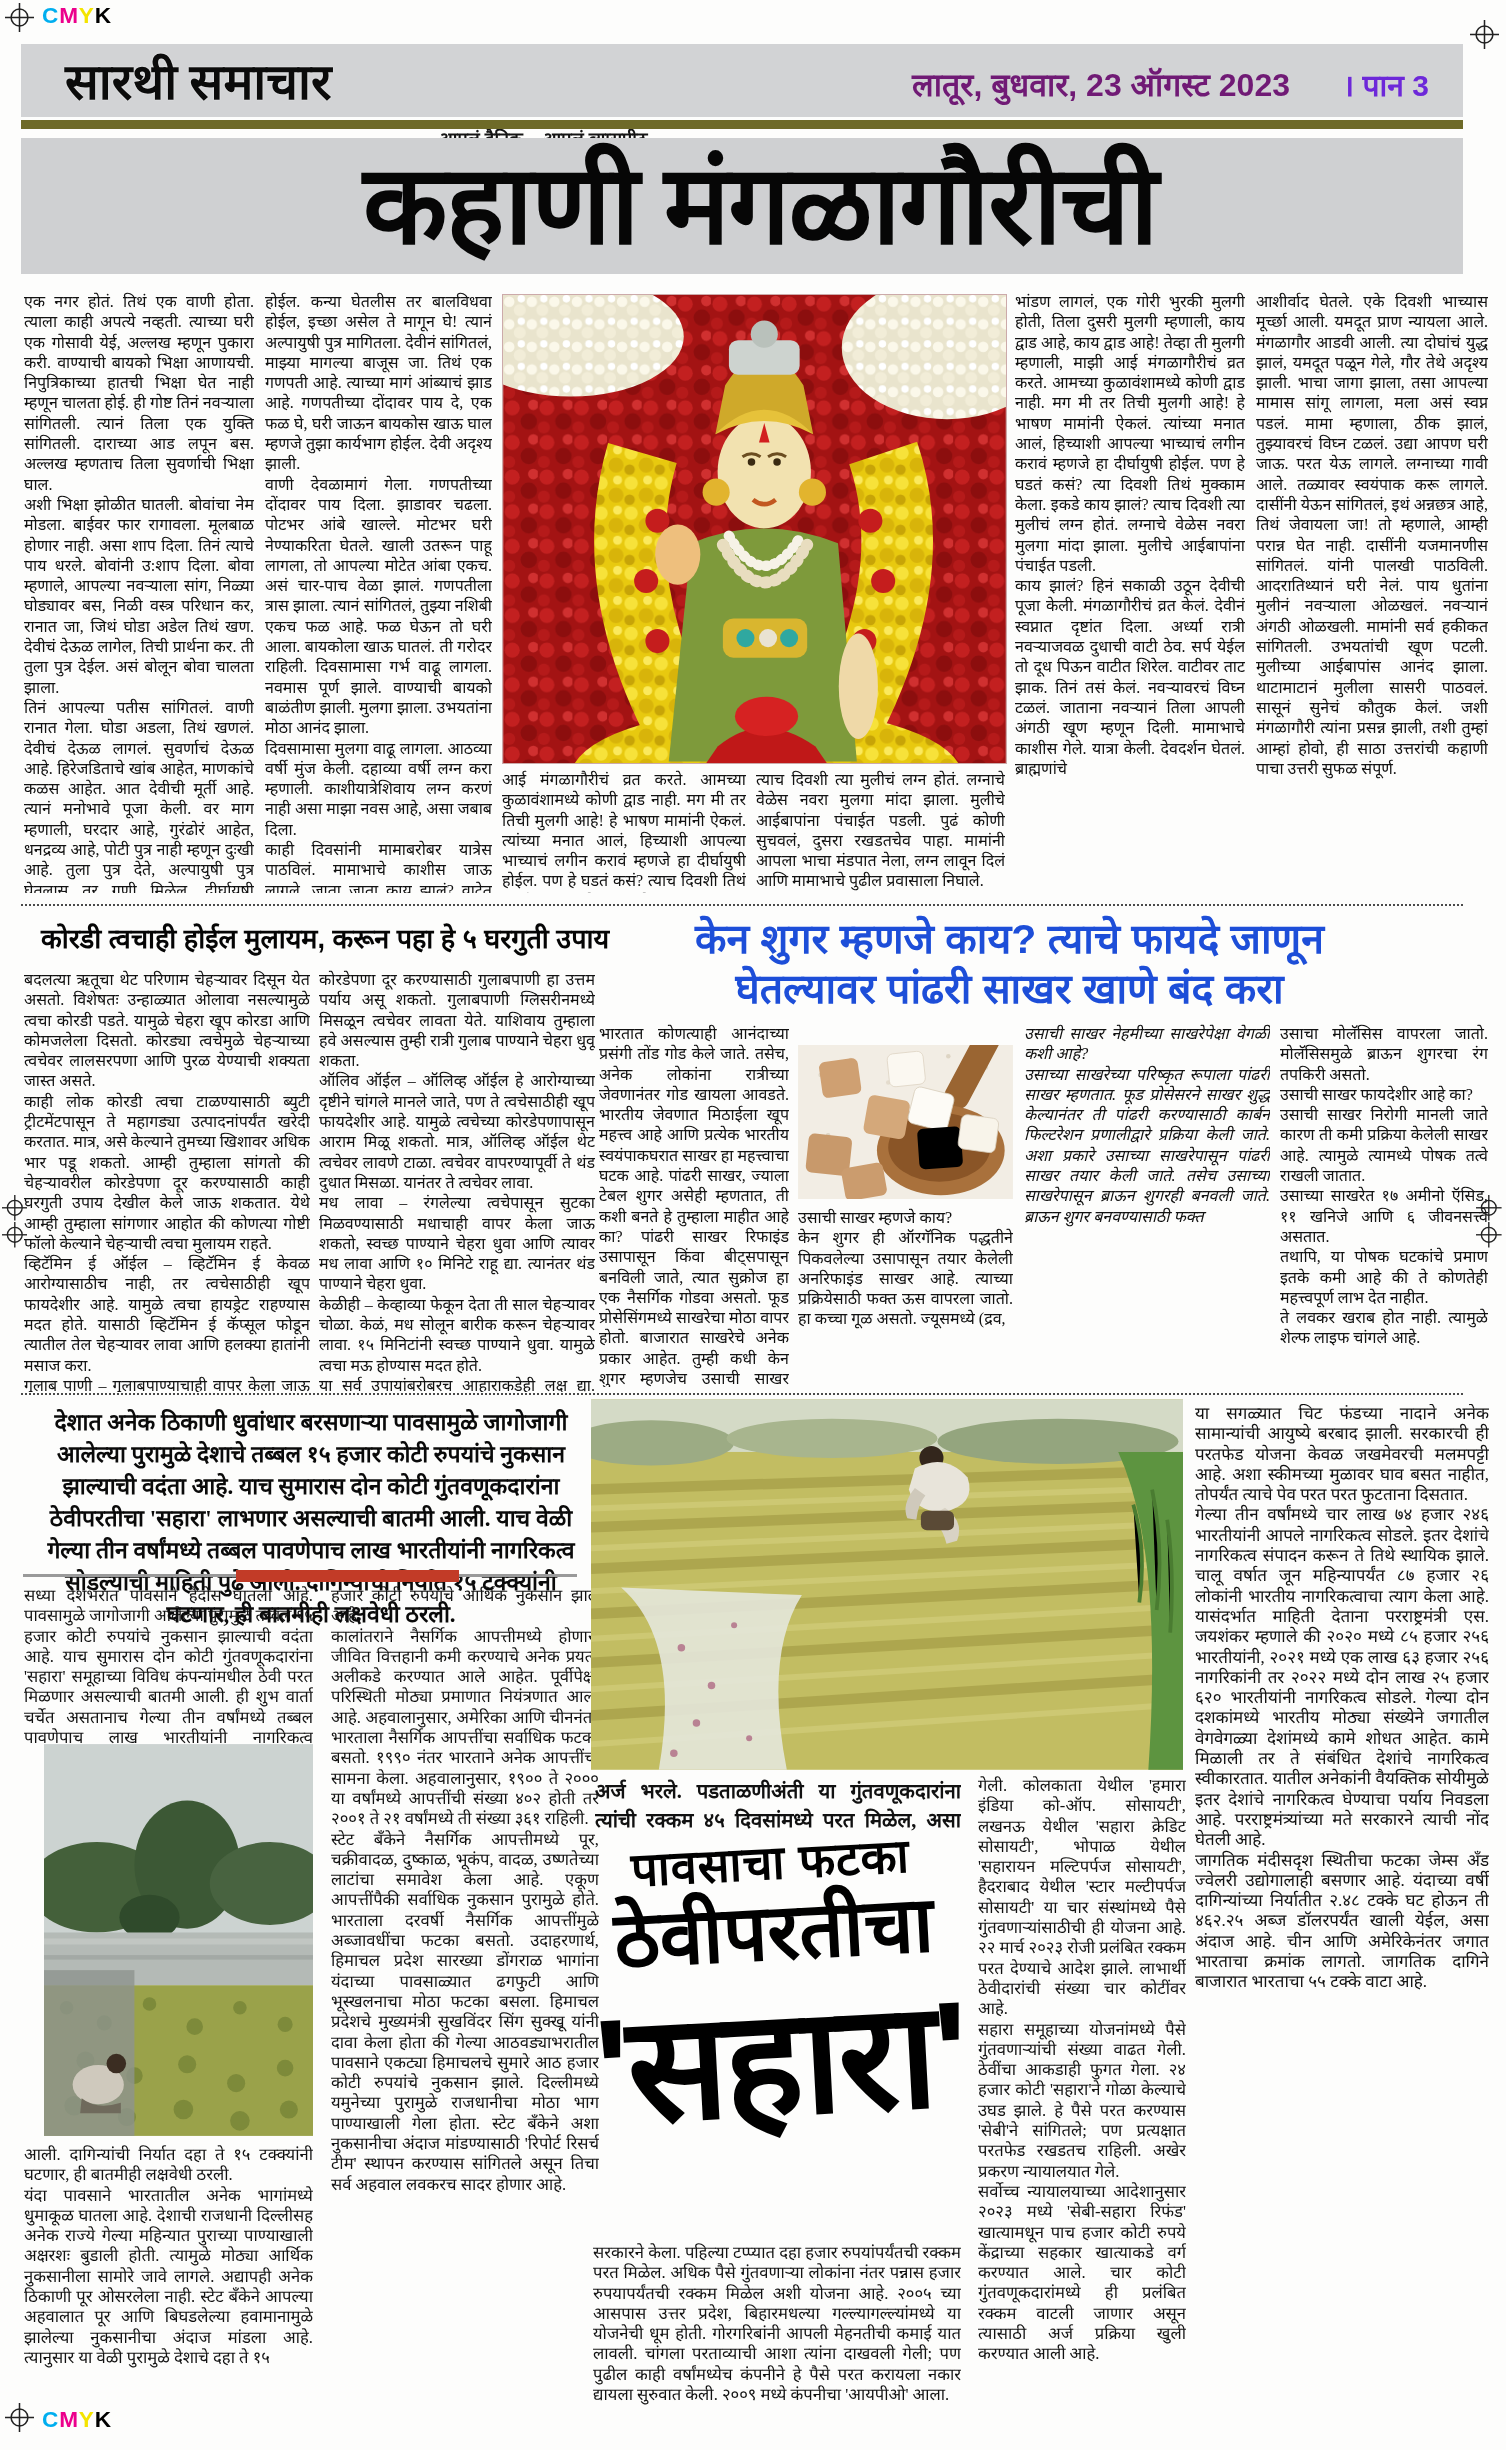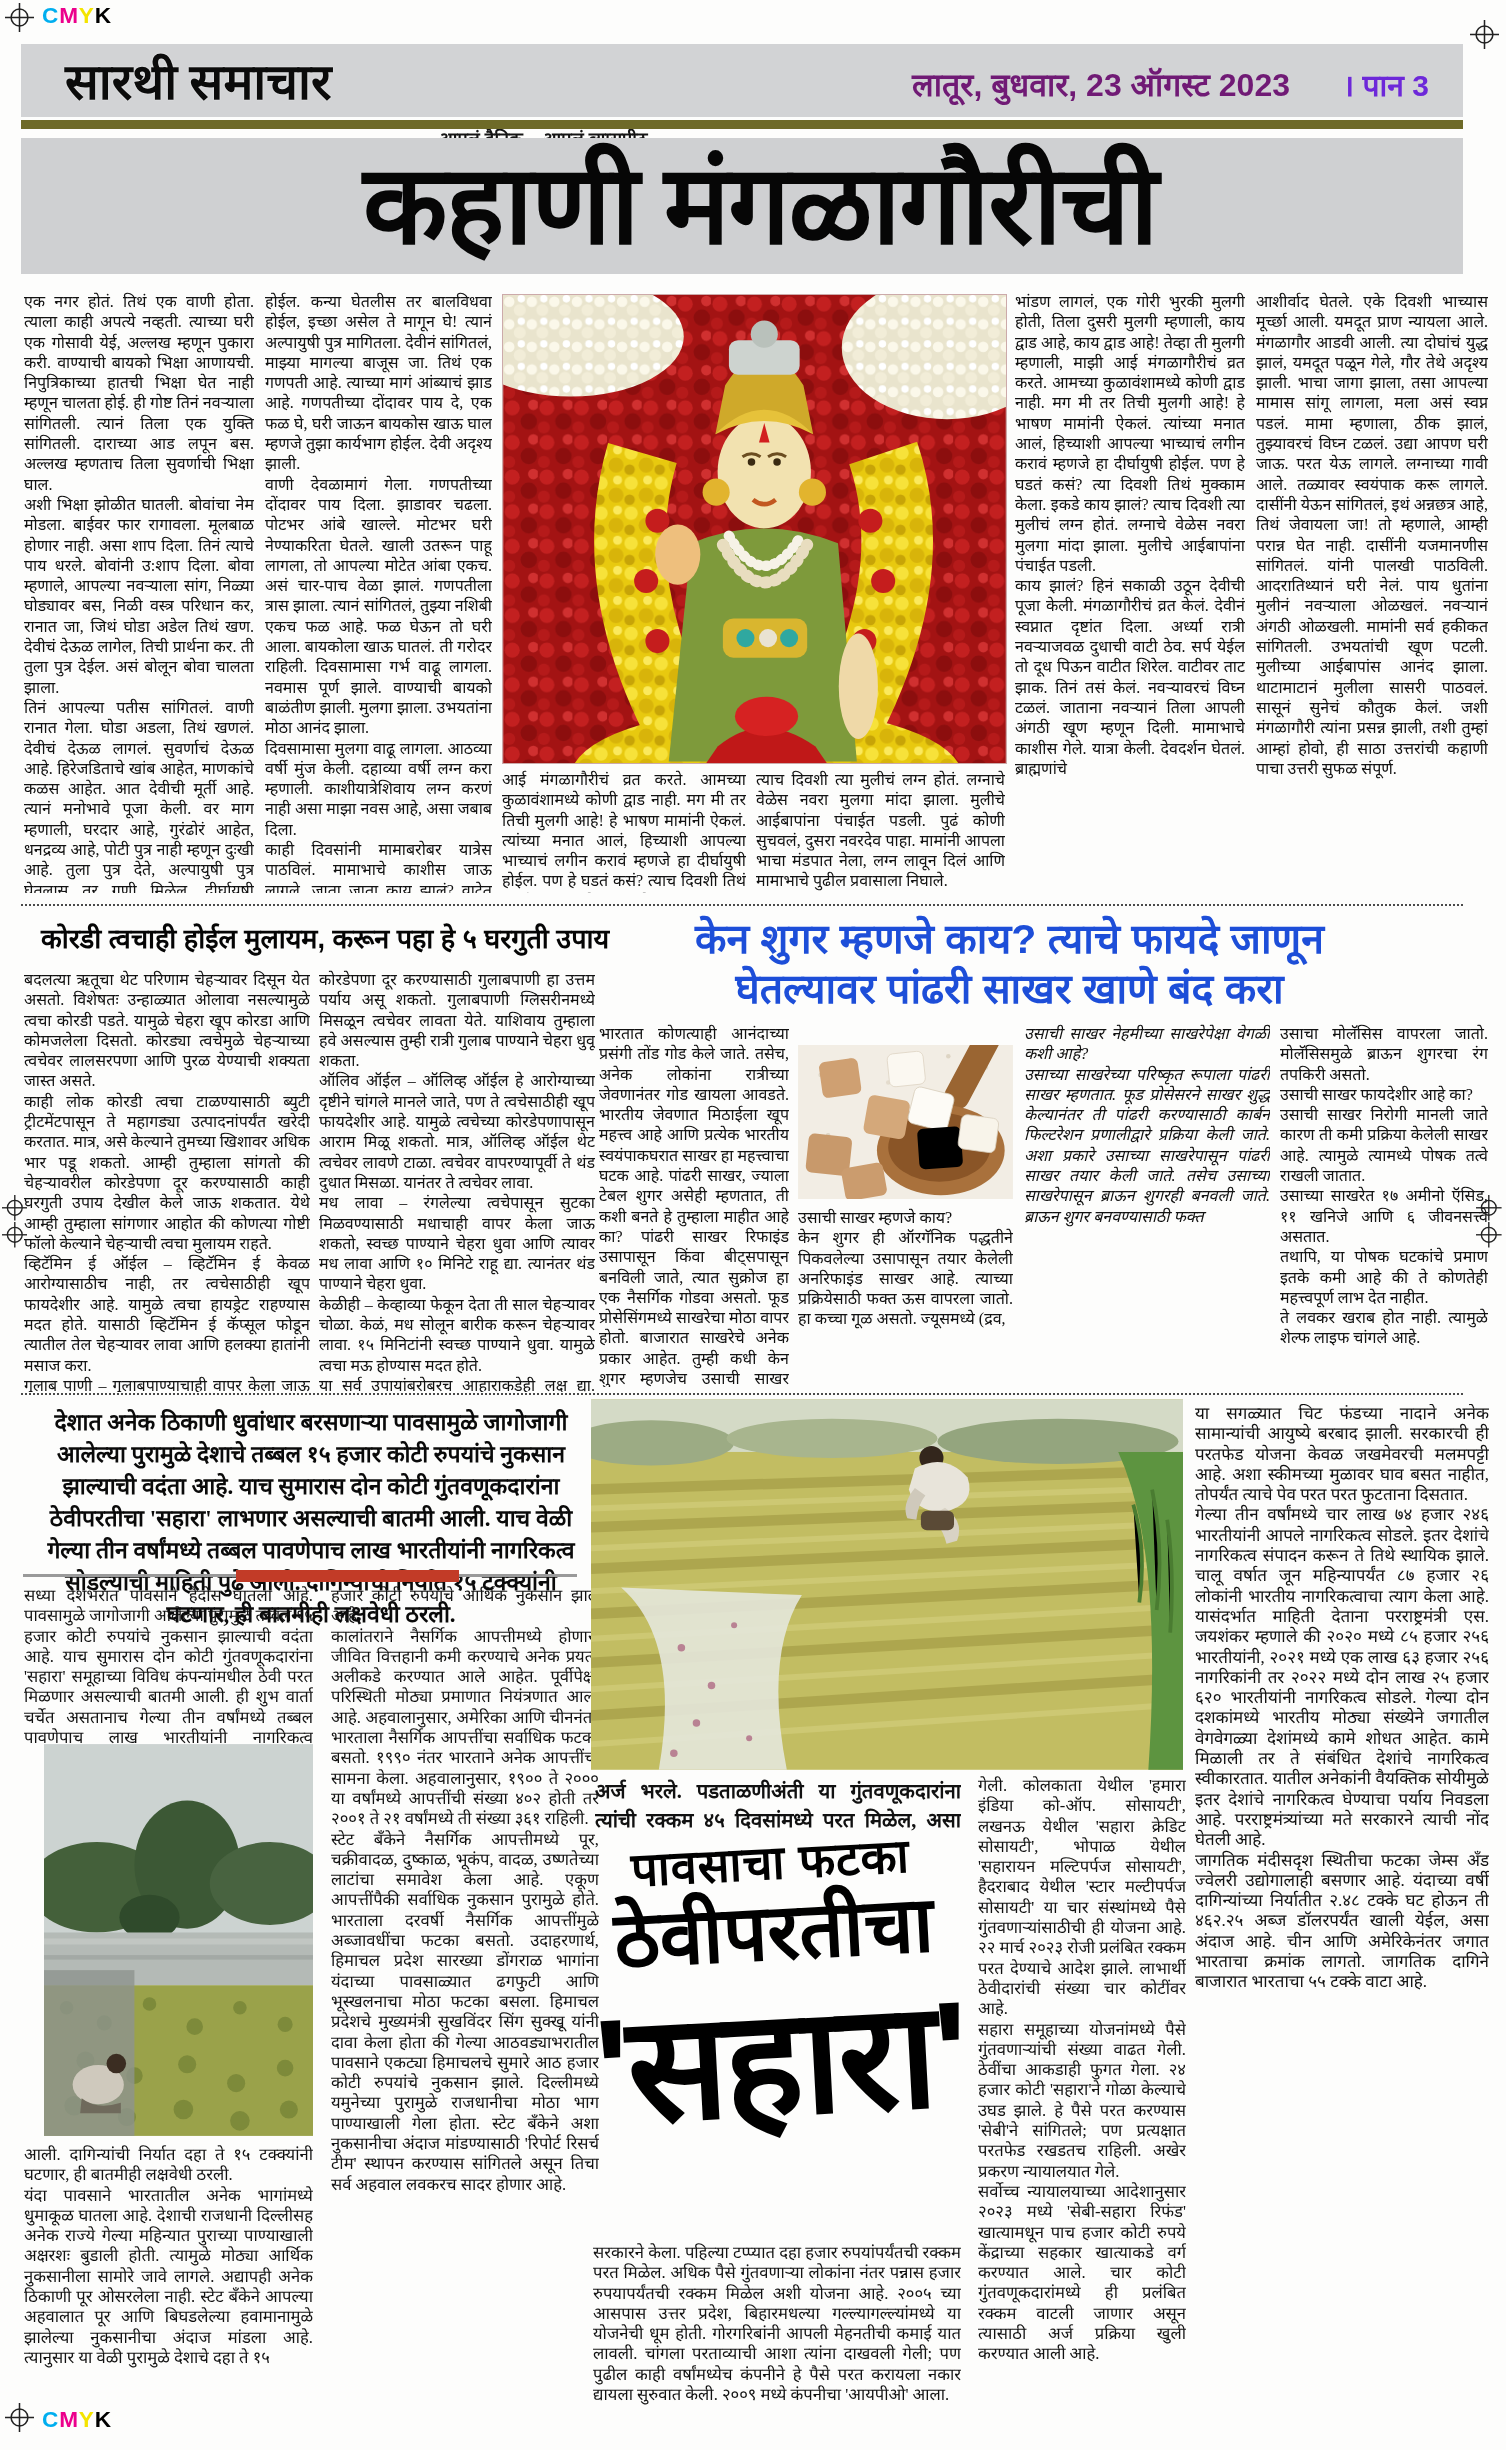--- a/index.html
+++ b/index.html
@@ -150,21 +150,21 @@
 
       <rect x="292" y="430" width="112" height="52" rx="14" fill="#d9b62f"></rect>
       <circle cx="322" cy="456" r="12" fill="#2fa8a0"></circle>
         <circle cx="352" cy="456" r="12" fill="#e9e3d2"></circle>
         <circle cx="380" cy="456" r="12" fill="#2fa8a0"></circle>
 
       <ellipse cx="350" cy="560" rx="42" ry="26" fill="#d62222"></ellipse>
     </svg>
   </div>
   <div class="col" style="left:502px;top:770px;width:244px;height:123px;">आई मंगळागौरीचं व्रत करते. आमच्या कुळावंशामध्ये कोणी द्वाड नाही. मग मी तर तिची मुलगी आहे! हे भाषण मामांनी ऐकलं. त्यांच्या मनात आलं, हिच्याशी आपल्या भाच्याचं लगीन करावं म्हणजे हा दीर्घायुषी होईल. पण हे घडतं कसं? त्याच दिवशी तिथं त्यांनी मुक्काम केला. इकडे काय झालं?</div>
-  <div class="col" style="left:756px;top:770px;width:249px;height:123px;">त्याच दिवशी त्या मुलीचं लग्न होतं. लग्नाचे वेळेस नवरा मुलगा मांदा झाला. मुलीचे आईबापांना पंचाईत पडली. पुढं कोणी सुचवलं, दुसरा नवरदेव पाहा. मामांनी आपला भाचा मंडपात नेला, लग्न लावून दिलं आणि मामाभाचे पुढील प्रवासाला निघाले.</div>
+  <div class="col" style="left:756px;top:770px;width:249px;height:123px;">त्याच दिवशी त्या मुलीचं लग्न होतं. लग्नाचे वेळेस नवरा मुलगा मांदा झाला. मुलीचे आईबापांना पंचाईत पडली. पुढं कोणी सुचवलं, दुसरा रखडतचेव पाहा. मामांनी आपला भाचा मंडपात नेला, लग्न लावून दिलं आणि मामाभाचे पुढील प्रवासाला निघाले.</div>
 
   <div class="col" style="left:1015px;top:292px;width:230px;height:601px;">भांडण लागलं, एक गोरी भुरकी मुलगी होती, तिला दुसरी मुलगी म्हणाली, काय द्वाड आहे, काय द्वाड आहे! तेव्हा ती मुलगी म्हणाली, माझी आई मंगळागौरीचं व्रत करते. आमच्या कुळावंशामध्ये कोणी द्वाड नाही. मग मी तर तिची मुलगी आहे! हे भाषण मामांनी ऐकलं. त्यांच्या मनात आलं, हिच्याशी आपल्या भाच्याचं लगीन करावं म्हणजे हा दीर्घायुषी होईल. पण हे घडतं कसं? त्या दिवशी तिथं मुक्काम केला. इकडे काय झालं? त्याच दिवशी त्या मुलीचं लग्न होतं. लग्नाचे वेळेस नवरा मुलगा मांदा झाला. मुलीचे आईबापांना पंचाईत पडली.
 काय झालं? हिनं सकाळी उठून देवीची पूजा केली. मंगळागौरीचं व्रत केलं. देवीनं स्वप्नात दृष्टांत दिला. अर्ध्या रात्री नवऱ्याजवळ दुधाची वाटी ठेव. सर्प येईल तो दूध पिऊन वाटीत शिरेल. वाटीवर ताट झाक. तिनं तसं केलं. नवऱ्यावरचं विघ्न टळलं. जाताना नवऱ्यानं तिला आपली अंगठी खूण म्हणून दिली. मामाभाचे काशीस गेले. यात्रा केली. देवदर्शन घेतलं. ब्राह्मणांचे</div>
   <div class="col" style="left:1256px;top:292px;width:232px;height:601px;">आशीर्वाद घेतले. एके दिवशी भाच्यास मूर्च्छा आली. यमदूत प्राण न्यायला आले. मंगळागौर आडवी आली. त्या दोघांचं युद्ध झालं, यमदूत पळून गेले, गौर तेथे अदृश्य झाली. भाचा जागा झाला, तसा आपल्या मामास सांगू लागला, मला असं स्वप्न पडलं. मामा म्हणाला, ठीक झालं, तुझ्यावरचं विघ्न टळलं. उद्या आपण घरी जाऊ. परत येऊ लागले. लग्नाच्या गावी आले. तळ्यावर स्वयंपाक करू लागले. दासींनी येऊन सांगितलं, इथं अन्नछत्र आहे, तिथं जेवायला जा! तो म्हणाले, आम्ही परान्न घेत नाही. दासींनी यजमानणीस सांगितलं. यांनी पालखी पाठविली. आदरातिथ्यानं घरी नेलं. पाय धुतांना मुलीनं नवऱ्याला ओळखलं. नवऱ्यानं अंगठी ओळखली. मामांनी सर्व हकीकत सांगितली. उभयतांची खूण पटली. मुलीच्या आईबापांस आनंद झाला. थाटामाटानं मुलीला सासरी पाठवलं. सासूनं सुनेचं कौतुक केलं. जशी मंगळागौरी त्यांना प्रसन्न झाली, तशी तुम्हां आम्हां होवो, ही साठा उत्तरांची कहाणी पाचा उत्तरी सुफळ संपूर्ण.</div>
 
   <div class="dotted" style="top:904px;"></div>
 
   <div class="skinhead">कोरडी त्वचाही होईल मुलायम, करून पहा हे ५ घरगुती उपाय</div>
   <div class="col" style="left:24px;top:970px;width:286px;height:422px;">बदलत्या ऋतूचा थेट परिणाम चेहऱ्यावर दिसून येत असतो. विशेषतः उन्हाळ्यात ओलावा नसल्यामुळे त्वचा कोरडी पडते. यामुळे चेहरा खूप कोरडा आणि कोमजलेला दिसतो. कोरड्या त्वचेमुळे चेहऱ्याच्या त्वचेवर लालसरपणा आणि पुरळ येण्याची शक्यता जास्त असते.
 काही लोक कोरडी त्वचा टाळण्यासाठी ब्युटी ट्रीटमेंटपासून ते महागड्या उत्पादनांपर्यंत खरेदी करतात. मात्र, असे केल्याने तुमच्या खिशावर अधिक भार पडू शकतो. आम्ही तुम्हाला सांगतो की चेहऱ्यावरील कोरडेपणा दूर करण्यासाठी काही घरगुती उपाय देखील केले जाऊ शकतात. येथे आम्ही तुम्हाला सांगणार आहोत की कोणत्या गोष्टी फॉलो केल्याने चेहऱ्याची त्वचा मुलायम राहते.

